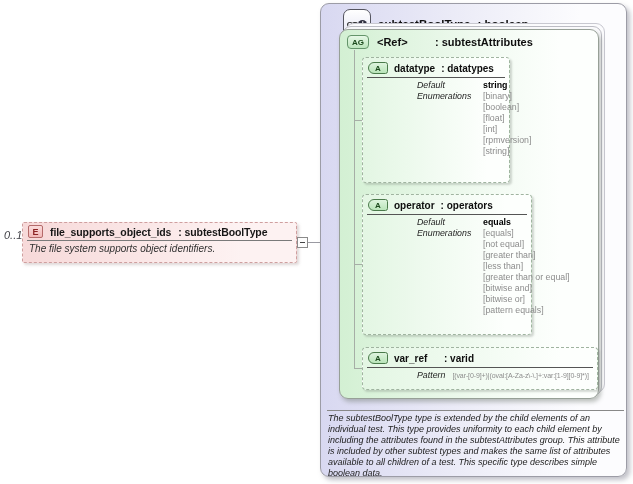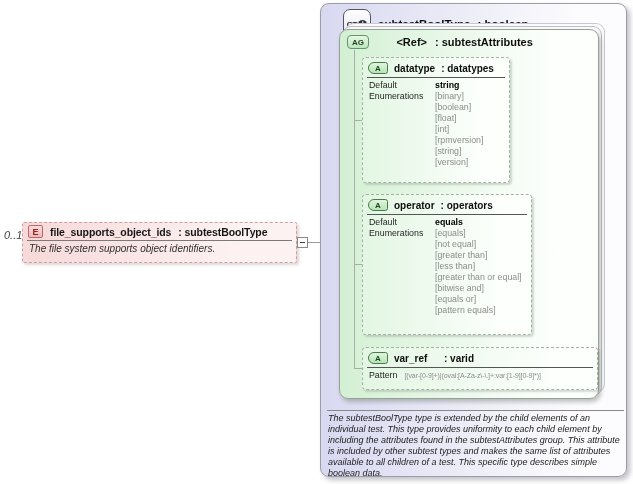--- a/index.html
+++ b/index.html
@@ -52,42 +52,42 @@
     position:absolute;left:18px;top:25px;width:260px;height:370px;
     border:1px solid #97a097;border-radius:9px;
     background:linear-gradient(to right,#d3f0d3,#f3fbf3 60%,#fdfffd 85%);
     box-shadow:2px 3px 4px rgba(110,120,110,.45);
   }
   .ag-header{display:flex;align-items:center;gap:8px;padding:5px 0 0 7px;
     font-size:11px;font-weight:bold;color:#0e0e0e;white-space:nowrap;}
   .ag-icon{width:22px;height:14px;flex:0 0 22px;border:1px solid #64946a;border-radius:4px;
     background:linear-gradient(#e6f8e6,#bde5bd);font-size:8px;font-weight:bold;color:#1c4a1c;
     display:flex;align-items:center;justify-content:center;}
-  .ag-ref{min-width:50px;text-align:right;}
+  .ag-ref{min-width:50px;}
   .ag-vline{position:absolute;left:14px;top:20px;width:1px;height:318px;background:#a6aea6;}
   .stub{position:absolute;left:14px;width:9px;height:1px;background:#a6aea6;}
   .stub-datatype{top:90px;}
   .stub-operator{top:234px;}
   .stub-var_ref{top:338px;}
   
   .attr-box{position:absolute;border:1px dashed #a0b4a0;border-radius:4px;
     background:linear-gradient(to right,#e3f6e3,#fdfffd 85%);
     box-shadow:2px 2px 2px rgba(115,125,115,.3);font-size:8.8px;}
   .attr-datatype{left:22px;top:27px;width:148px;height:126px;}
   .attr-operator{left:22px;top:164px;width:170px;height:141px;}
   .attr-var_ref{left:22px;top:317px;width:236px;height:43px;}
   .attr-header{display:flex;align-items:center;gap:6px;padding:4px 4px 2px 5px;
     font-weight:bold;font-size:10px;color:#0e0e0e;white-space:nowrap;}
   .a-icon{width:20px;height:12px;flex:0 0 20px;border:1px solid #4a7a4a;border-radius:7px 3px 3px 7px;
     background:linear-gradient(#def4de,#b9e4b9);color:#1c4a1c;font-size:8px;font-weight:bold;
     display:flex;align-items:center;justify-content:center;}
   .attr-var_ref .attr-name{min-width:44px;}
   .facet-sep{border-top:1px solid #555;margin:1px 4px 2px 4px;}
   .facet-row{display:flex;padding-left:6px;line-height:11px;white-space:nowrap;}
-  .facet-label{width:66px;flex:0 0 66px;color:#242424;}
+  .facet-label{width:66px;flex:0 0 66px;font-style:italic;color:#242424;margin-left:48px;}
   .facet-row.pattern .facet-label{width:auto;flex:0 0 auto;margin-right:7px;}
   .facet-value.default{font-weight:bold;color:#000;}
   .facet-value.enum{color:#8c8c8c;}
   .facet-value.pattern{color:#8c8c8c;font-size:7px;letter-spacing:-.1px;}
   
   .ct-sep{position:absolute;left:6px;top:406px;width:297px;border-top:1px solid #888;}
   .ct-annotation{position:absolute;left:7px;top:409px;width:297px;
     font-size:9px;font-style:italic;color:#222;line-height:11px;}
 </style>
 </head>
@@ -163,24 +163,20 @@
                 <span class="facet-value enum">[int]</span>
               </div>
               <div class="facet-row enum">
                 <span class="facet-label"></span>
                 <span class="facet-value enum">[rpmversion]</span>
               </div>
               <div class="facet-row enum">
                 <span class="facet-label"></span>
                 <span class="facet-value enum">[string]</span>
               </div>
-              <div class="facet-row enum">
-                <span class="facet-label"></span>
-                <span class="facet-value enum">[version]</span>
-              </div>
             </div>
   </div>
           <div class="attr-box attr-operator">
     <div class="attr-header">
       <span class="a-icon">A</span>
       <span class="attr-name">operator</span>
       <span class="attr-type">: operators</span>
     </div>
     <div class="facet-sep"></div>
     <div class="facet-rows">
@@ -207,21 +203,21 @@
               <div class="facet-row enum">
                 <span class="facet-label"></span>
                 <span class="facet-value enum">[greater than or equal]</span>
               </div>
               <div class="facet-row enum">
                 <span class="facet-label"></span>
                 <span class="facet-value enum">[bitwise and]</span>
               </div>
               <div class="facet-row enum">
                 <span class="facet-label"></span>
-                <span class="facet-value enum">[equals or]</span>
+                <span class="facet-value enum">[bitwise or]</span>
               </div>
               <div class="facet-row enum">
                 <span class="facet-label"></span>
                 <span class="facet-value enum">[pattern equals]</span>
               </div>
             </div>
   </div>
           <div class="attr-box attr-var_ref">
     <div class="attr-header">
       <span class="a-icon">A</span>

